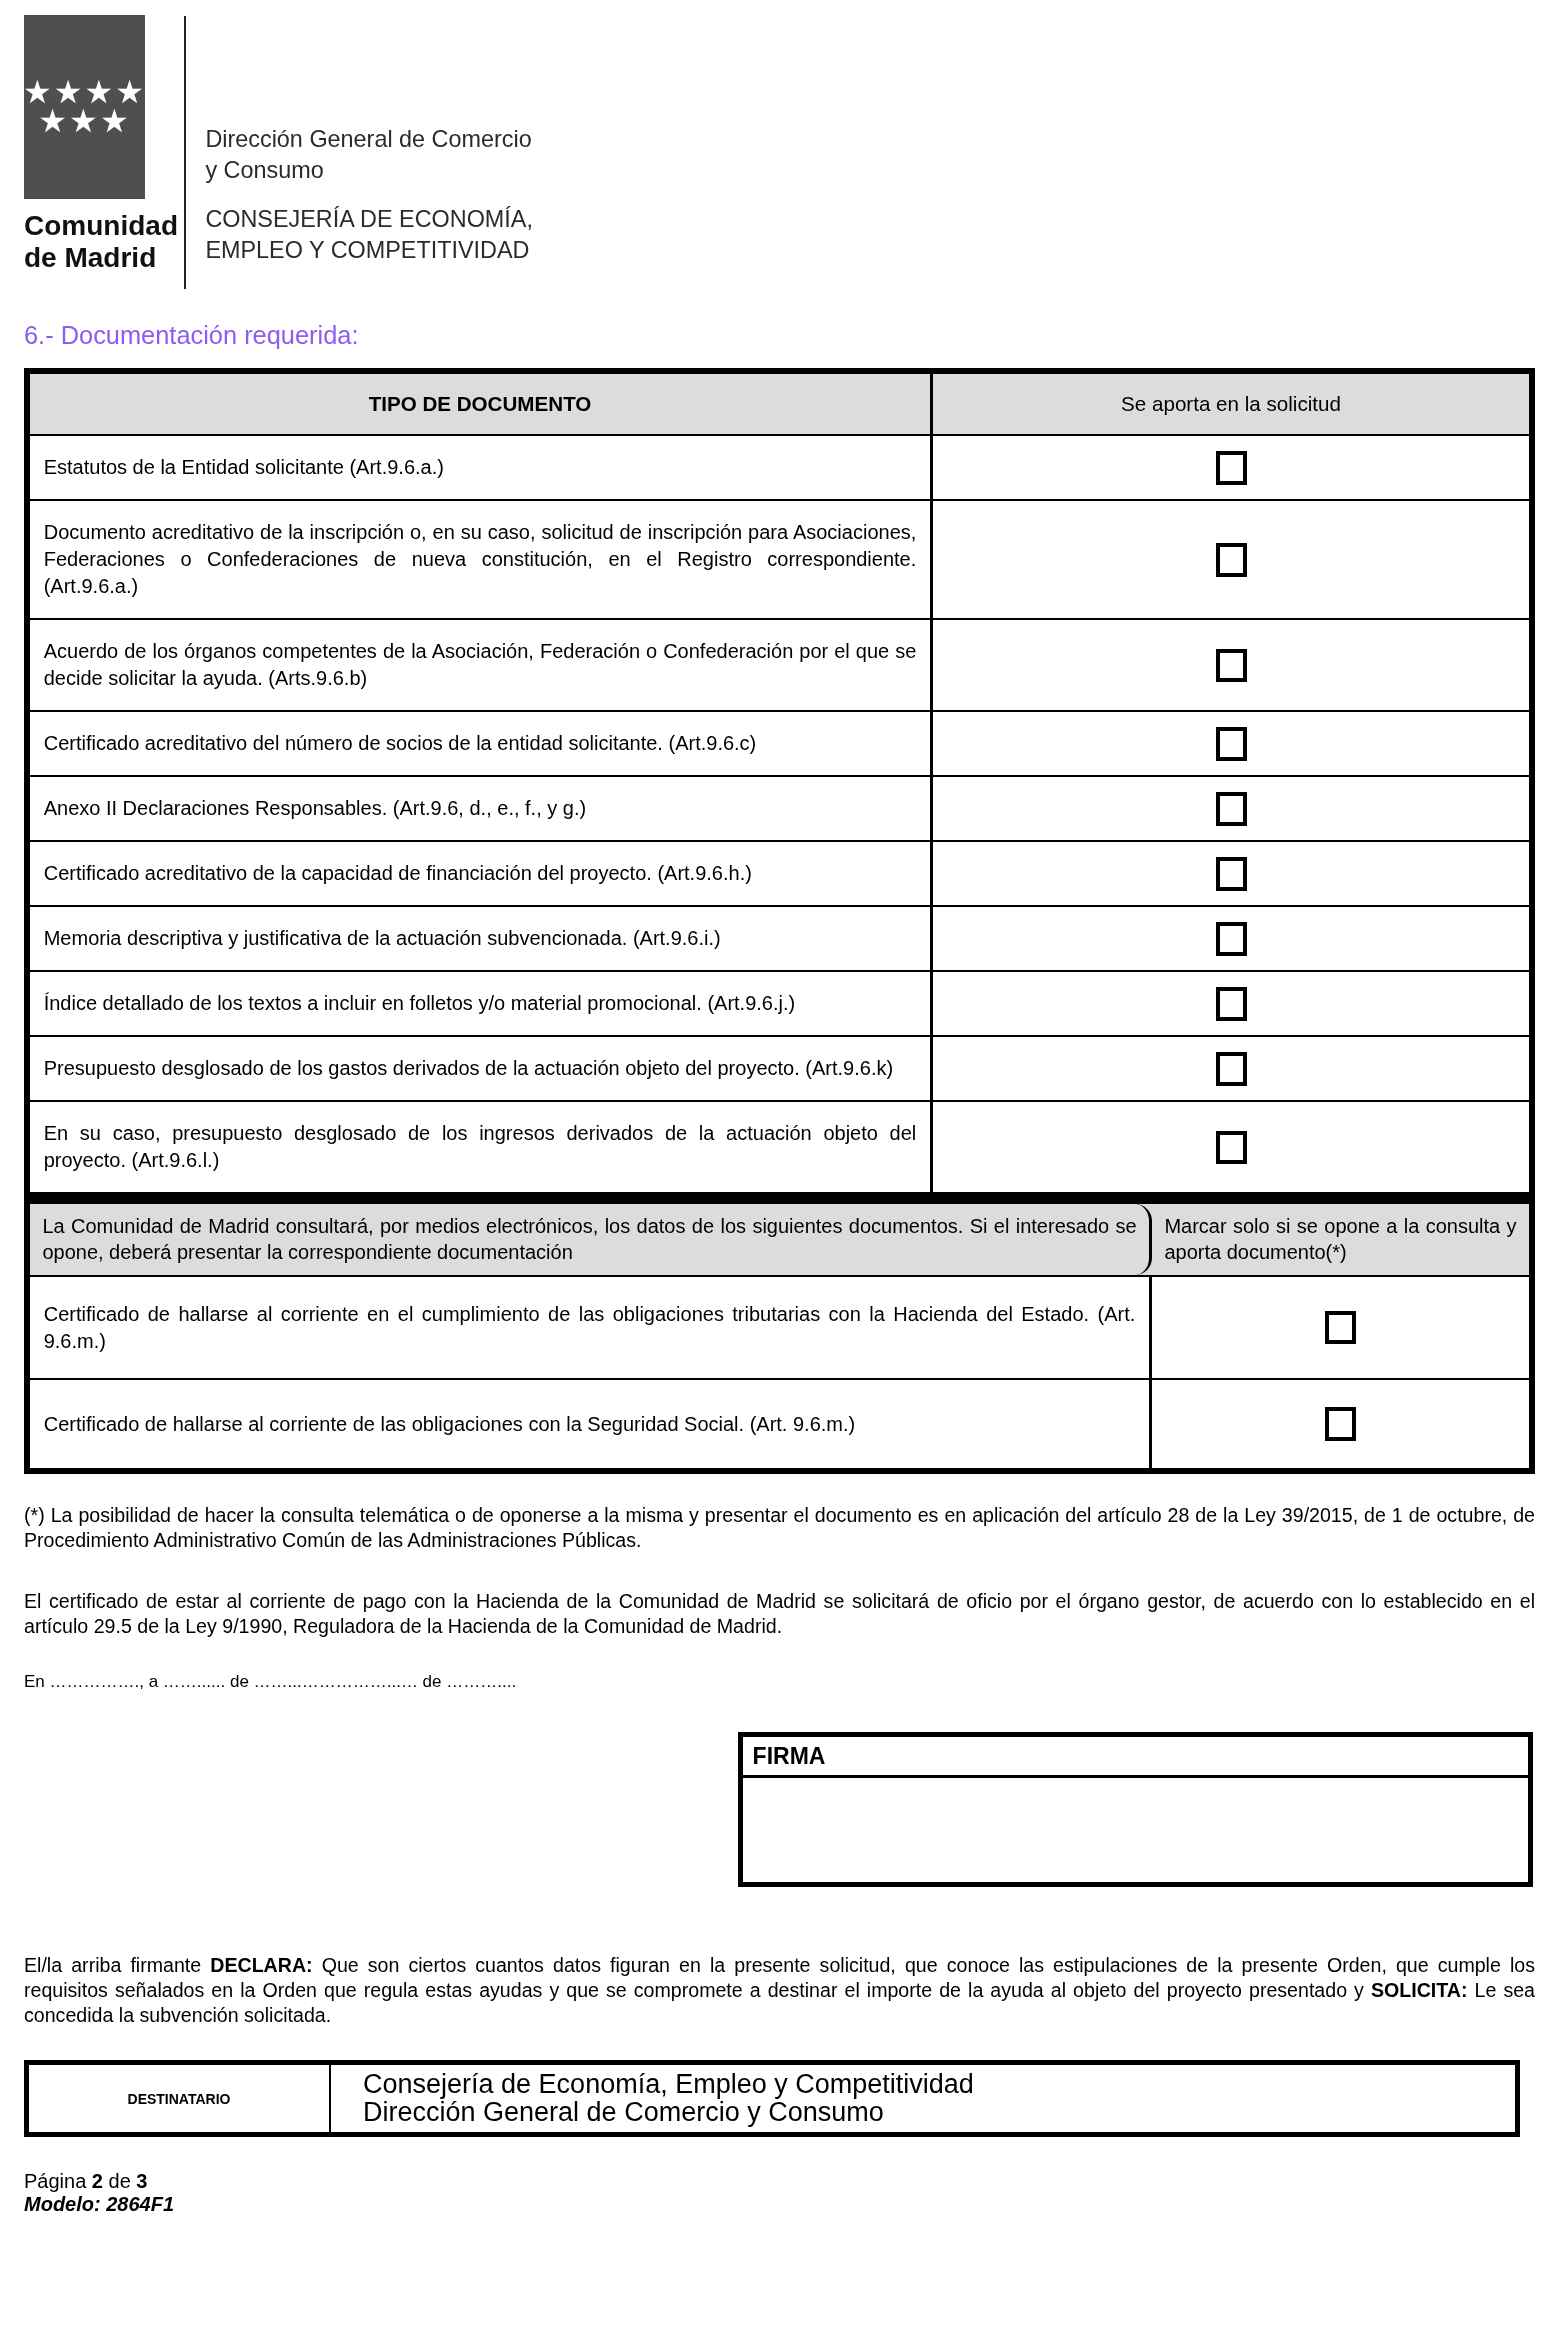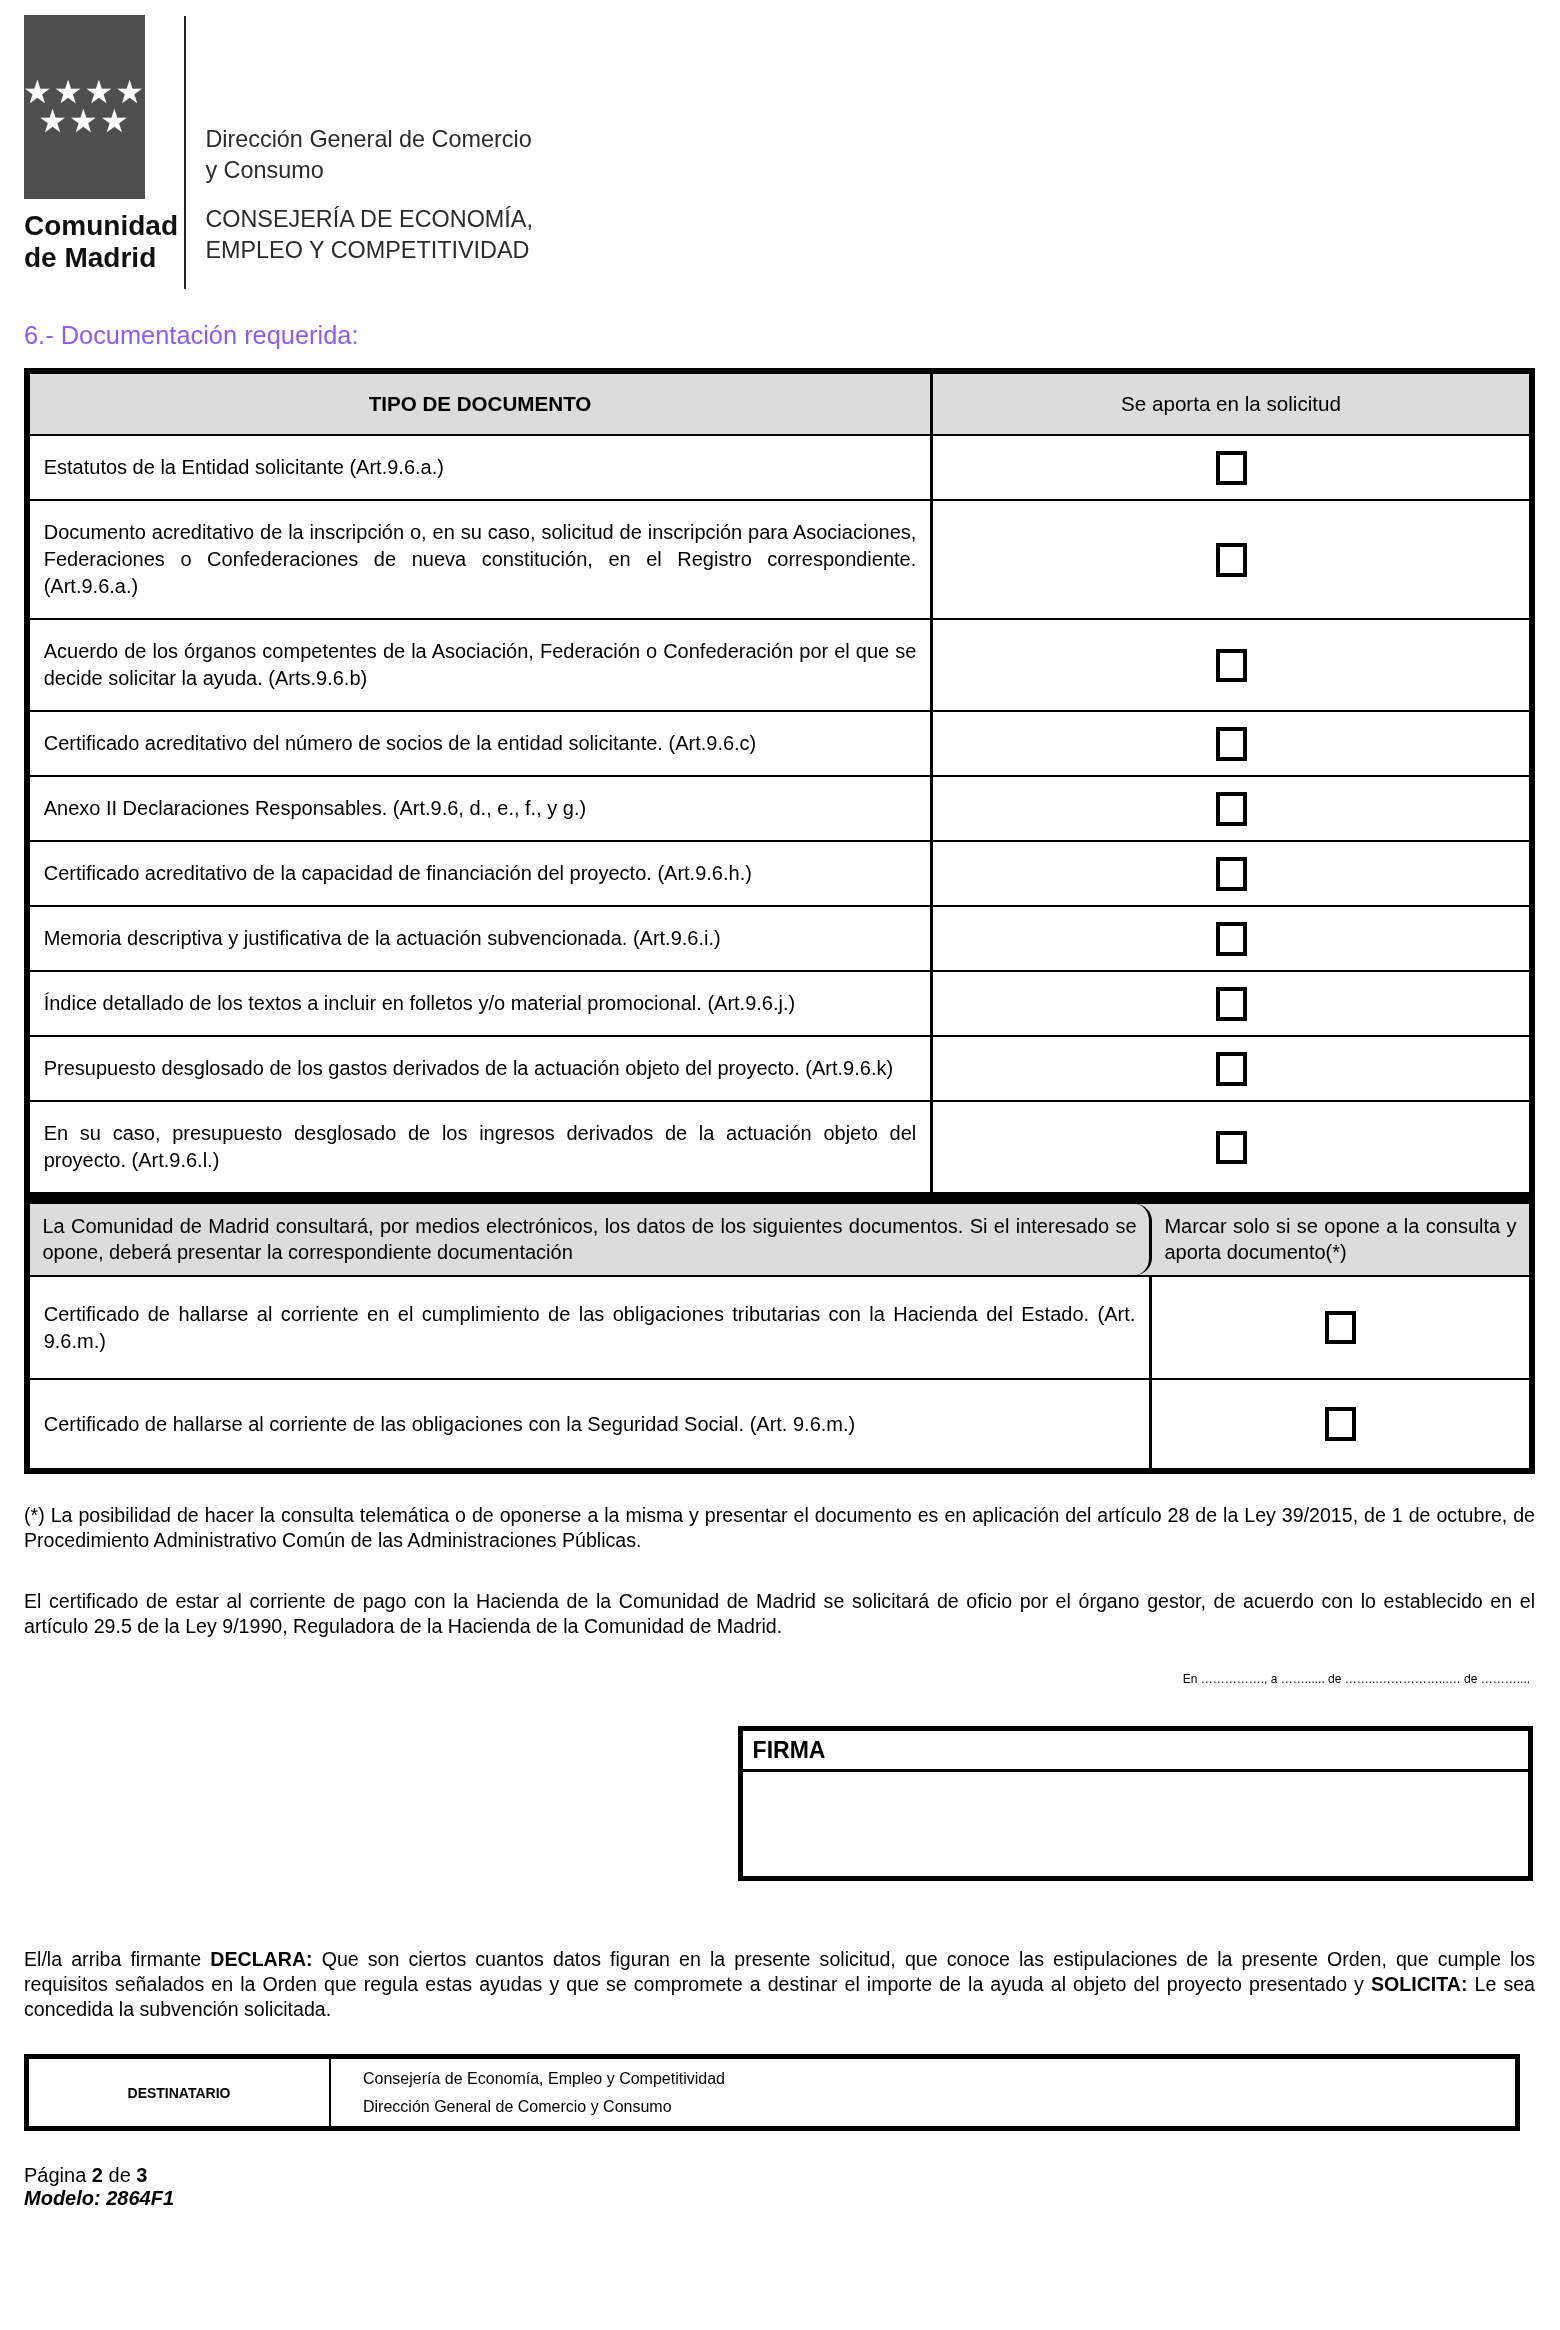--- a/index.html
+++ b/index.html
@@ -45,33 +45,33 @@
   .chk-cell { display: flex; align-items: center; justify-content: center; }
   .t6 .trow { min-height: 63px; }
   .t7 .trow { min-height: 88px; }
   .checkbox { width: 23px; height: 25.4px; border: 4.1px solid #000; background: #fff; }
 
   
   .note { margin-top: 29px; font-size: 19.6px; line-height: 25px; text-align: justify; width: 1511px; }
   .note + .note { margin-top: 36px; }
 
   
-  .date-line { margin-top: 33px; text-align: right; font-size: 12px; padding-right: 5.5px; }
+  .date-line { margin-top: 33px; font-size: 17px; padding-right: 5.5px; }
   .firma-box { margin-top: 40px; margin-left: 714px; width: 795px; border: 5.5px solid #000; box-sizing: border-box; }
   .firma-label { font-weight: bold; font-size: 23px; padding: 5.5px 9.6px; border-bottom: 3.4px solid #000; }
   .firma-area { height: 104px; }
 
   
   .declaration { margin-top: 66px; font-size: 19.6px; line-height: 25px; text-align: justify; width: 1511px; }
   .declaration b { font-weight: bold; }
 
   
   .dest-table { margin-top: 32px; width: 1496px; border: 5.5px solid #000; box-sizing: border-box; display: grid; grid-template-columns: 302px auto; min-height: 77px; }
   .dest-label { border-right: 2.7px solid #000; display: flex; align-items: center; justify-content: center; font-weight: bold; font-size: 14px; }
-  .dest-value { display: flex; flex-direction: column; justify-content: center; padding-left: 32px; font-size: 16px; line-height: 27.5px; }
+  .dest-value { display: flex; flex-direction: column; justify-content: center; padding-left: 32px; font-size: 27px; line-height: 27.5px; }
 
   
   .footer { margin-top: 33px; display: flex; justify-content: center; font-size: 20px; width: 1511px; flex-direction: column; }
   .footer .pg b { font-weight: bold; }
   .footer .model { font-weight: bold; font-style: italic; }
 </style>
 </head>
 <body>
 
 <div class="page">

